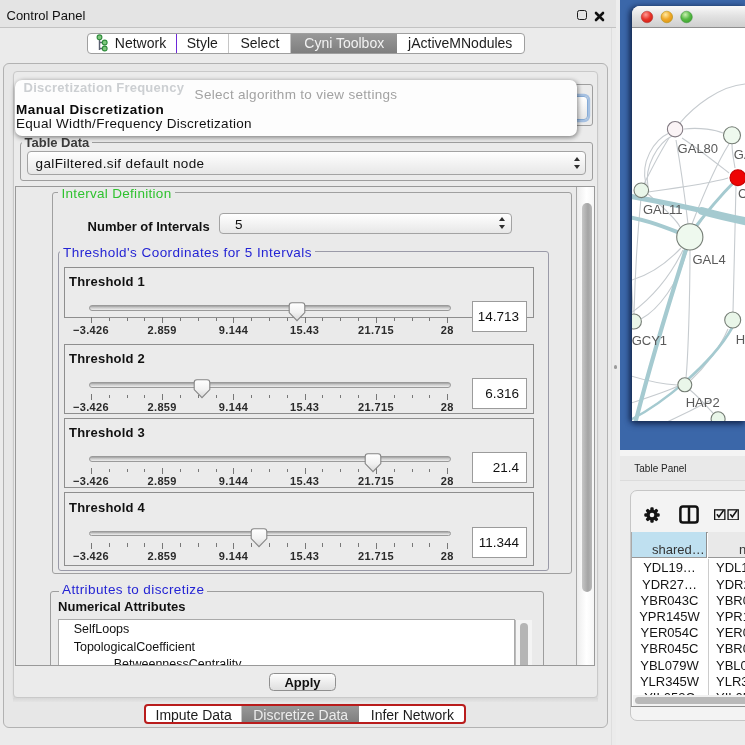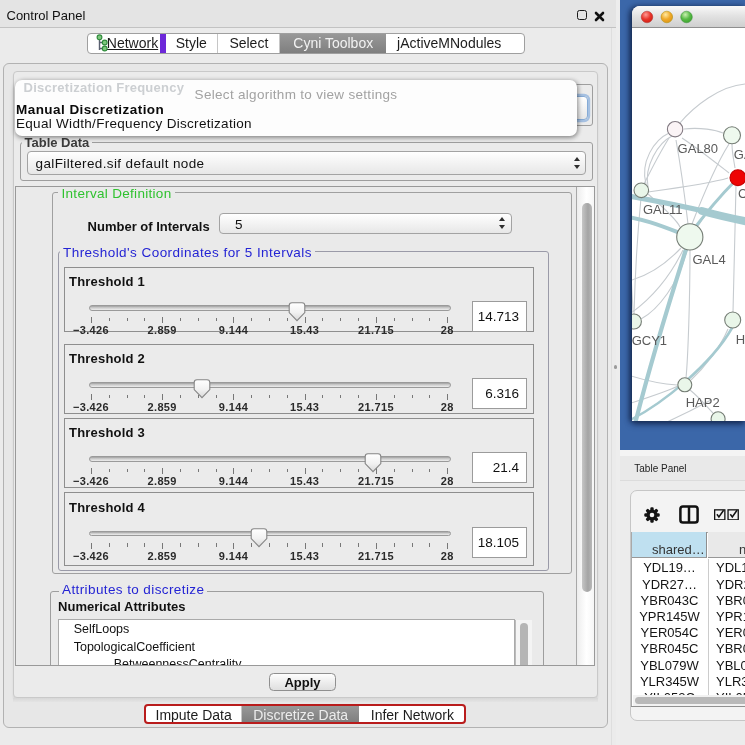--- a/index.html
+++ b/index.html
@@ -37,21 +37,21 @@
 </svg>
 <div class="abs" style="left:611px; top:28px; width:1px; height:717px; background:#dedede;"></div>
 
 <div class="abs" style="left:614px; top:365px; width:3px; height:4px; background:#9a9a9a; border-radius:1.5px;"></div>
 
 <div class="abs" style="left:2.9px; top:62.9px; width:605px; height:664.7px; background:#e7e7e7; border:1px solid #b2b2b2; border-radius:6px;"></div>
 
 <div class="abs" style="left:12.9px; top:70.5px; width:585px; height:627px; background:#ebebeb; border:1px solid #c9c9c9; border-radius:4px; box-shadow:0 2px 2px rgba(0,0,0,0.08);"></div>
 
 <div class="abs" style="left:86.5px; top:32.9px; width:438.5px; height:20.9px; background:#ffffff; border:1px solid #9f9f9f; border-radius:4px; overflow:hidden; white-space:nowrap; font-size:0;">
-  <div class="seg" style="width:78px; border-right:6px solid #6d28d9;text-decoration:underline;"><span style="font-size:14px; line-height:19px; margin-left:18px;">Network</span></div>
+  <div class="seg" style="width:89px; border-right:1px solid #6d28d9;"><span style="font-size:14px; line-height:19px; margin-left:18px;">Network</span></div>
   <div class="seg" style="width:52.7px; border-right:1px solid #c6c6c6;"><span style="font-size:14px; line-height:19px;">Style</span></div>
   <div class="seg" style="width:62.3px; border-right:1px solid #c6c6c6;"><span style="font-size:14px; line-height:19px;">Select</span></div>
   <div class="seg" style="width:105.5px; background:linear-gradient(180deg,#989898,#7f7f7f); color:#f2f2f2;"><span style="font-size:14px; line-height:19px;">Cyni Toolbox</span></div>
   <div class="seg" style="width:126.5px;"><span style="font-size:14px; line-height:19px;">jActiveMNodules</span></div>
 </div>
 <svg class="abs" style="left:95px; top:34px;" width="13" height="18" viewBox="0 0 13 18">
   <path d="M4.5 5 V16 M4.5 8.5 H9.5 M4.5 14.5 H9.5" stroke="#5a6070" stroke-width="1.4" fill="none"></path>
   <circle cx="4.5" cy="3.3" r="2.4" fill="#7ec87e" stroke="#2e8b3a" stroke-width="1.1"></circle>
   <circle cx="9.7" cy="8.5" r="2.4" fill="#7ec87e" stroke="#2e8b3a" stroke-width="1.1"></circle>
   <circle cx="9.7" cy="14.5" r="2.4" fill="#7ec87e" stroke="#2e8b3a" stroke-width="1.1"></circle>
@@ -72,21 +72,21 @@
     <div class="gbox" style="left:35.6px; top:5.900000000000006px; width:520px; height:382px; border-color:#a0a0a0;"></div>
     <div class="gtitle" style="left:42.1px; top:-0.4000000000000057px; font-size:13.5px; color:#30c230; background:#eaeaea; letter-spacing:0.3px;">Interval Definition</div>
     <div class="abs" style="left:71.19999999999999px; top:32.400000000000006px; font-size:13px; font-weight:bold; color:#111;">Number of Intervals</div>
     <div class="combo" style="left:203px; top:26.400000000000006px; width:292.4px; height:21.4px;">
   <span class="ctext" style="left:14.5px; top:3px;">5</span>
   <span class="arr up" style="left:278.5px; top:3.2px;"></span>
   <span class="arr dn" style="left:278.5px; top:11.2px;"></span>
     </div>
     <div class="gbox" style="left:41.6px; top:64.9px; width:491px; height:319.1px; border-color:#9a9aa8;"></div>
     <div class="gtitle" style="left:43.6px; top:58.900000000000006px; font-size:13.5px; color:#2424d4; background:#eaeaea; letter-spacing:0.45px;">Threshold's Coordinates for 5 Intervals</div>
-    <div class="thr" style="top:80.20000000000002px; left:48.1px; height:65px;padding-left:7px;">
+    <div class="thr" style="top:80.20000000000002px; left:48.1px; height:51px;padding-left:7px;">
       <div class="thrlbl" style="top:6.2px;">Threshold 1</div>
       <div class="track" style="top:37.5px; left:24px;"></div>
       <div class="tickv" style="left:25.5px; top:49.5px; height:6px;"></div>
       <div class="tickv" style="left:43.3px; top:50px; height:3.6px;"></div>
       <div class="tickv" style="left:61.1px; top:50px; height:3.6px;"></div>
       <div class="tickv" style="left:78.9px; top:50px; height:3.6px;"></div>
       <div class="tickv" style="left:96.7px; top:49.5px; height:6px;"></div>
       <div class="tickv" style="left:114.6px; top:50px; height:3.6px;"></div>
       <div class="tickv" style="left:132.4px; top:50px; height:3.6px;"></div>
       <div class="tickv" style="left:150.2px; top:50px; height:3.6px;"></div>
@@ -239,21 +239,21 @@
     <defs>
           <linearGradient id="thg3" x1="0" y1="0" x2="0" y2="1">
       <stop offset="0" stop-color="#ffffff"></stop>
             <stop offset="0.55" stop-color="#f1f1f1"></stop>
             <stop offset="1" stop-color="#d8d8d8"></stop>
           </linearGradient>
         </defs>
     <path d="M1.2,3.6 Q1.2,0.8 4,0.8 H14 Q16.8,0.8 16.8,3.6 V10.6 L9,18.6 L1.2,10.6 Z" fill="url(#thg3)" stroke="#858585" stroke-width="1.1"></path>
       </svg>
     </div>
-    <div class="vbox" style="left:455.6px; top:340.19999999999993px;">18.105</div>
+    <div class="vbox" style="left:455.6px; top:340.19999999999993px;">11.344</div>
     <div class="gbox" style="left:33.9px; top:404.19999999999993px; width:493.4px; height:95px;"></div>
     <div class="gtitle" style="left:42.6px; top:395.19999999999993px; font-size:13.5px; color:#2424d4; background:#eaeaea; letter-spacing:0.4px;">Attributes to discretize</div>
     <div class="abs" style="left:41.7px; top:412.79999999999995px; font-size:13px; font-weight:bold; color:#111;">Numerical Attributes</div>
     <div class="abs" style="left:41.7px; top:432.9px; width:457.4px; height:60px; background:#fff; border:1px solid #aaa;"></div>
     <div class="abs" style="left:57.300000000000004px; top:435.69999999999993px; font-size:12.5px; color:#111;">SelfLoops</div>
     <div class="abs" style="left:57.300000000000004px; top:453.0999999999999px; font-size:12.5px; color:#111;">TopologicalCoefficient</div>
     <div class="abs" style="left:57.300000000000004px; top:470.4999999999999px; font-size:12.5px; color:#111;margin-left:40px;">BetweennessCentrality</div>
     <div class="abs" style="left:499.1px; top:433.4px; width:17px; height:59px; background:#f4f4f4; border-left:1px solid #bbb;"></div>
     <div class="abs" style="left:503.4px; top:436.1px; width:8.5px; height:58px; border-radius:4px; background:#b5b5b5;"></div>
   </div>

